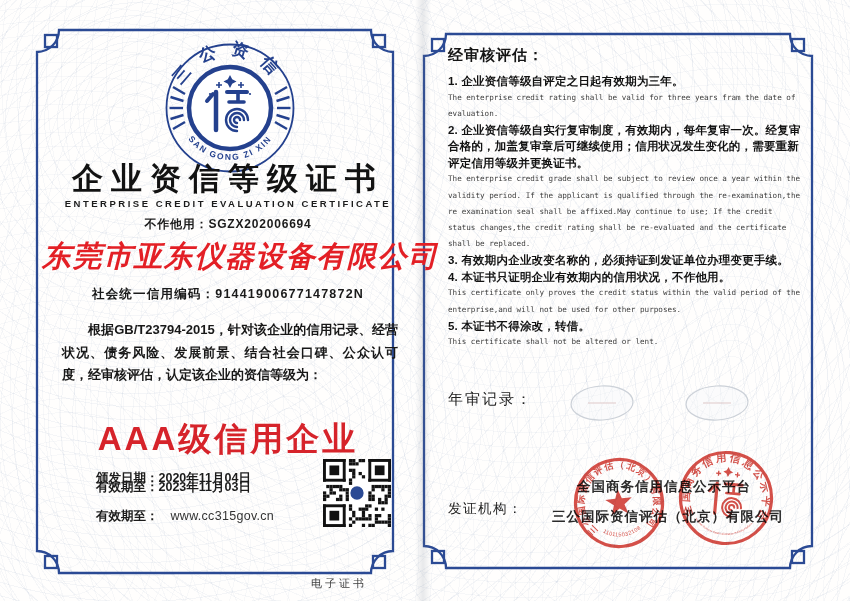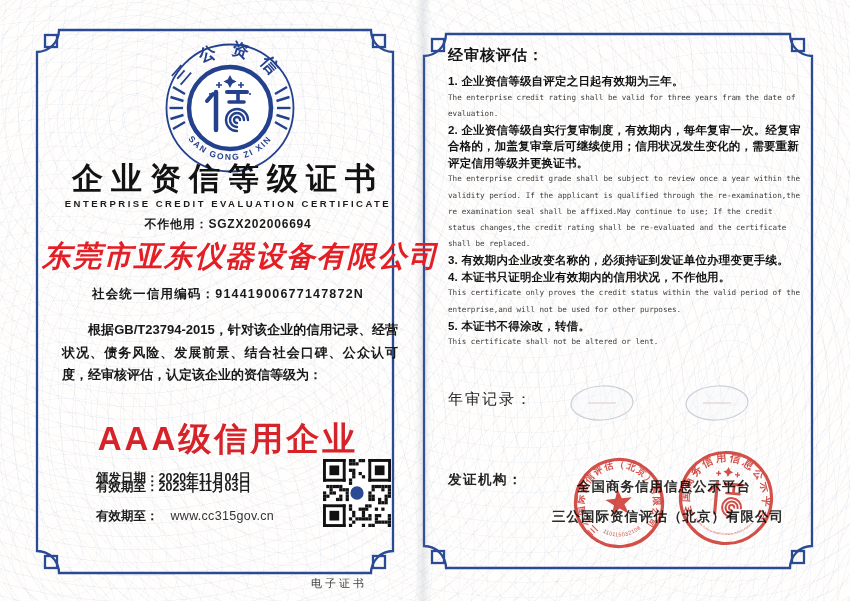--- a/index.html
+++ b/index.html
@@ -31,21 +31,21 @@
   .daterow{left:96px;font-size:12.5px;font-weight:bold;color:#1b1b1b;white-space:nowrap;}
   .daterow .url{font-weight:normal;color:#333;margin-left:12px;letter-spacing:0.3px;}
   .eqr-label{left:311px;top:533px;width:92px;font-size:11px;letter-spacing:3px;color:#3e3e3e;margin-top:43px;}
   
   .desc-heading{left:448px;top:46px;font-size:15px;font-weight:bold;letter-spacing:1px;color:#151515;}
   .desc{left:448px;top:73px;width:356px;}
   .desc p{margin:0;}
   .desc .zh{font-size:11.5px;font-weight:700;line-height:16.5px;letter-spacing:0.2px;color:#121212;}
   .desc .en{font-family:"DejaVu Sans Mono",monospace;font-size:7.6px;line-height:16.2px;color:#3d3d3d;}
   .annual-label{left:448px;top:390px;font-size:15px;font-weight:500;letter-spacing:2px;color:#222;}
-  .issuer-label{left:448px;top:471px;font-size:13.5px;font-weight:700;letter-spacing:1.5px;color:#222;}
+  .issuer-label{left:448px;top:500px;font-size:13.5px;font-weight:400;letter-spacing:1.5px;color:#222;}
   .issuer-line{font-size:13.5px;font-weight:700;letter-spacing:1px;color:#2a2a2a;white-space:nowrap;}
   .issuer1{left:577px;top:478px;}
   .issuer2{left:552px;top:508px;}
   .seal{mix-blend-mode:multiply;opacity:0.88;}
 </style>
 </head>
 <body>
 
 <div class="sheet">
 

